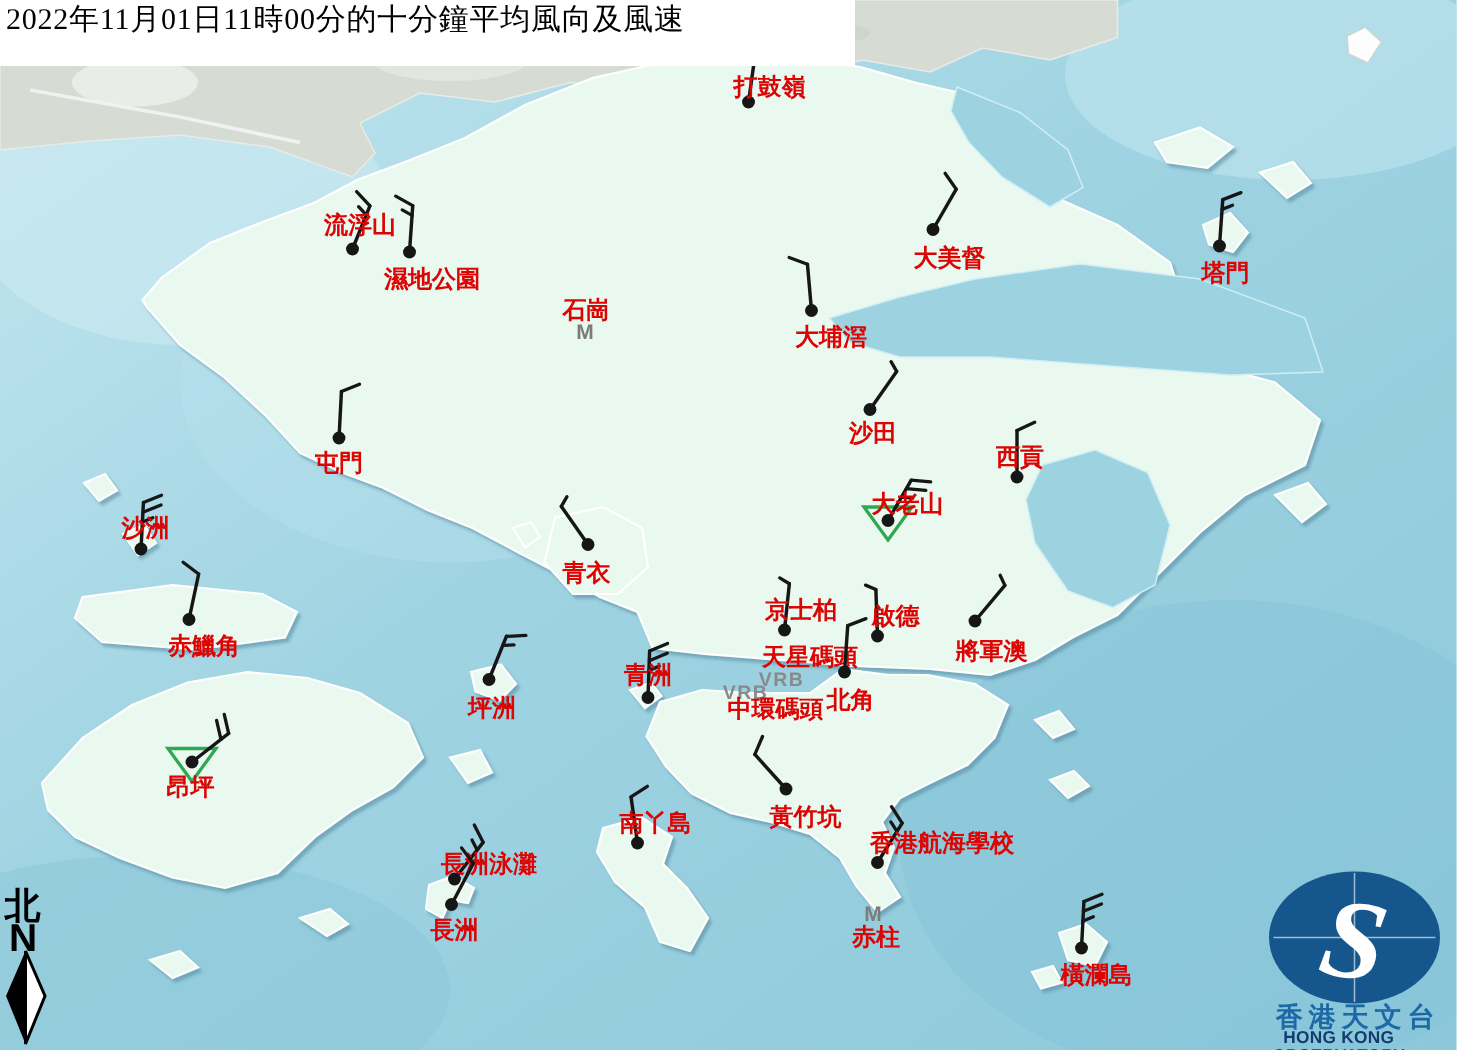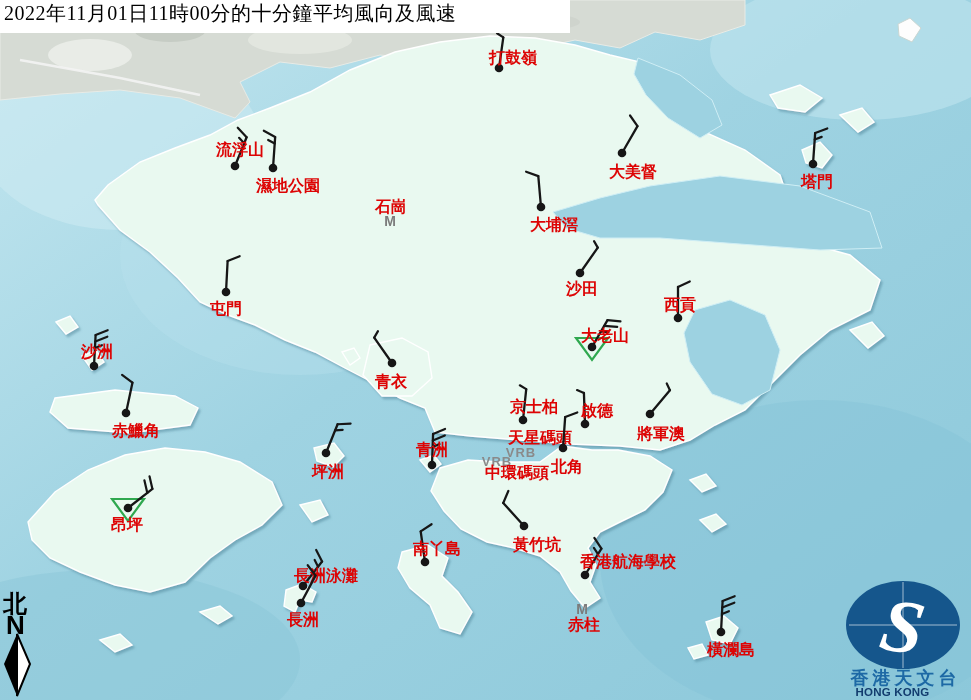--- a/index.html
+++ b/index.html
@@ -1,19 +1,19 @@
 <!DOCTYPE html>
 <html><head>
 <meta charset="utf-8">
 <style>
   html,body{margin:0;padding:0;}
   body{width:971px;height:700px;overflow:hidden;font-family:"Liberation Sans",sans-serif;}
   .stage{position:relative;width:971px;height:700px;background:#a9d8e6;}
   .stage svg.layer{position:absolute;left:0;top:0;}
-  .titlebar{position:absolute;left:0;top:0;width:566px;height:33px;background:#ffffff;
+  .titlebar{position:absolute;left:0;top:0;width:566px;height:44px;background:#ffffff;
     font:20px "Liberation Serif","DejaVu Serif",serif;color:#000;line-height:27px;
     padding-left:4px;white-space:nowrap;letter-spacing:0.5px;}
   .stn-label{font:bold 16px "Liberation Serif","DejaVu Serif",serif;fill:#dd0404;}
   .m-mark{font:bold 14px "Liberation Sans",sans-serif;fill:#7b7b7b;}
   .vrb-mark{font:bold 13px "Liberation Sans",sans-serif;fill:#8a8a8a;letter-spacing:1px;}
   .compass-cn{position:absolute;left:3px;top:588px;font:bold 24px "Liberation Serif",serif;color:#000;}
   .compass-n{position:absolute;left:6px;top:610px;font:900 26px "Liberation Sans",sans-serif;color:#000;}
   .compass-needle{position:absolute;left:0;top:630px;}
   .logo-box{position:absolute;left:833px;top:575px;width:138px;height:125px;}
   .logo-cn{position:absolute;left:823px;top:666px;width:165px;text-align:center;

